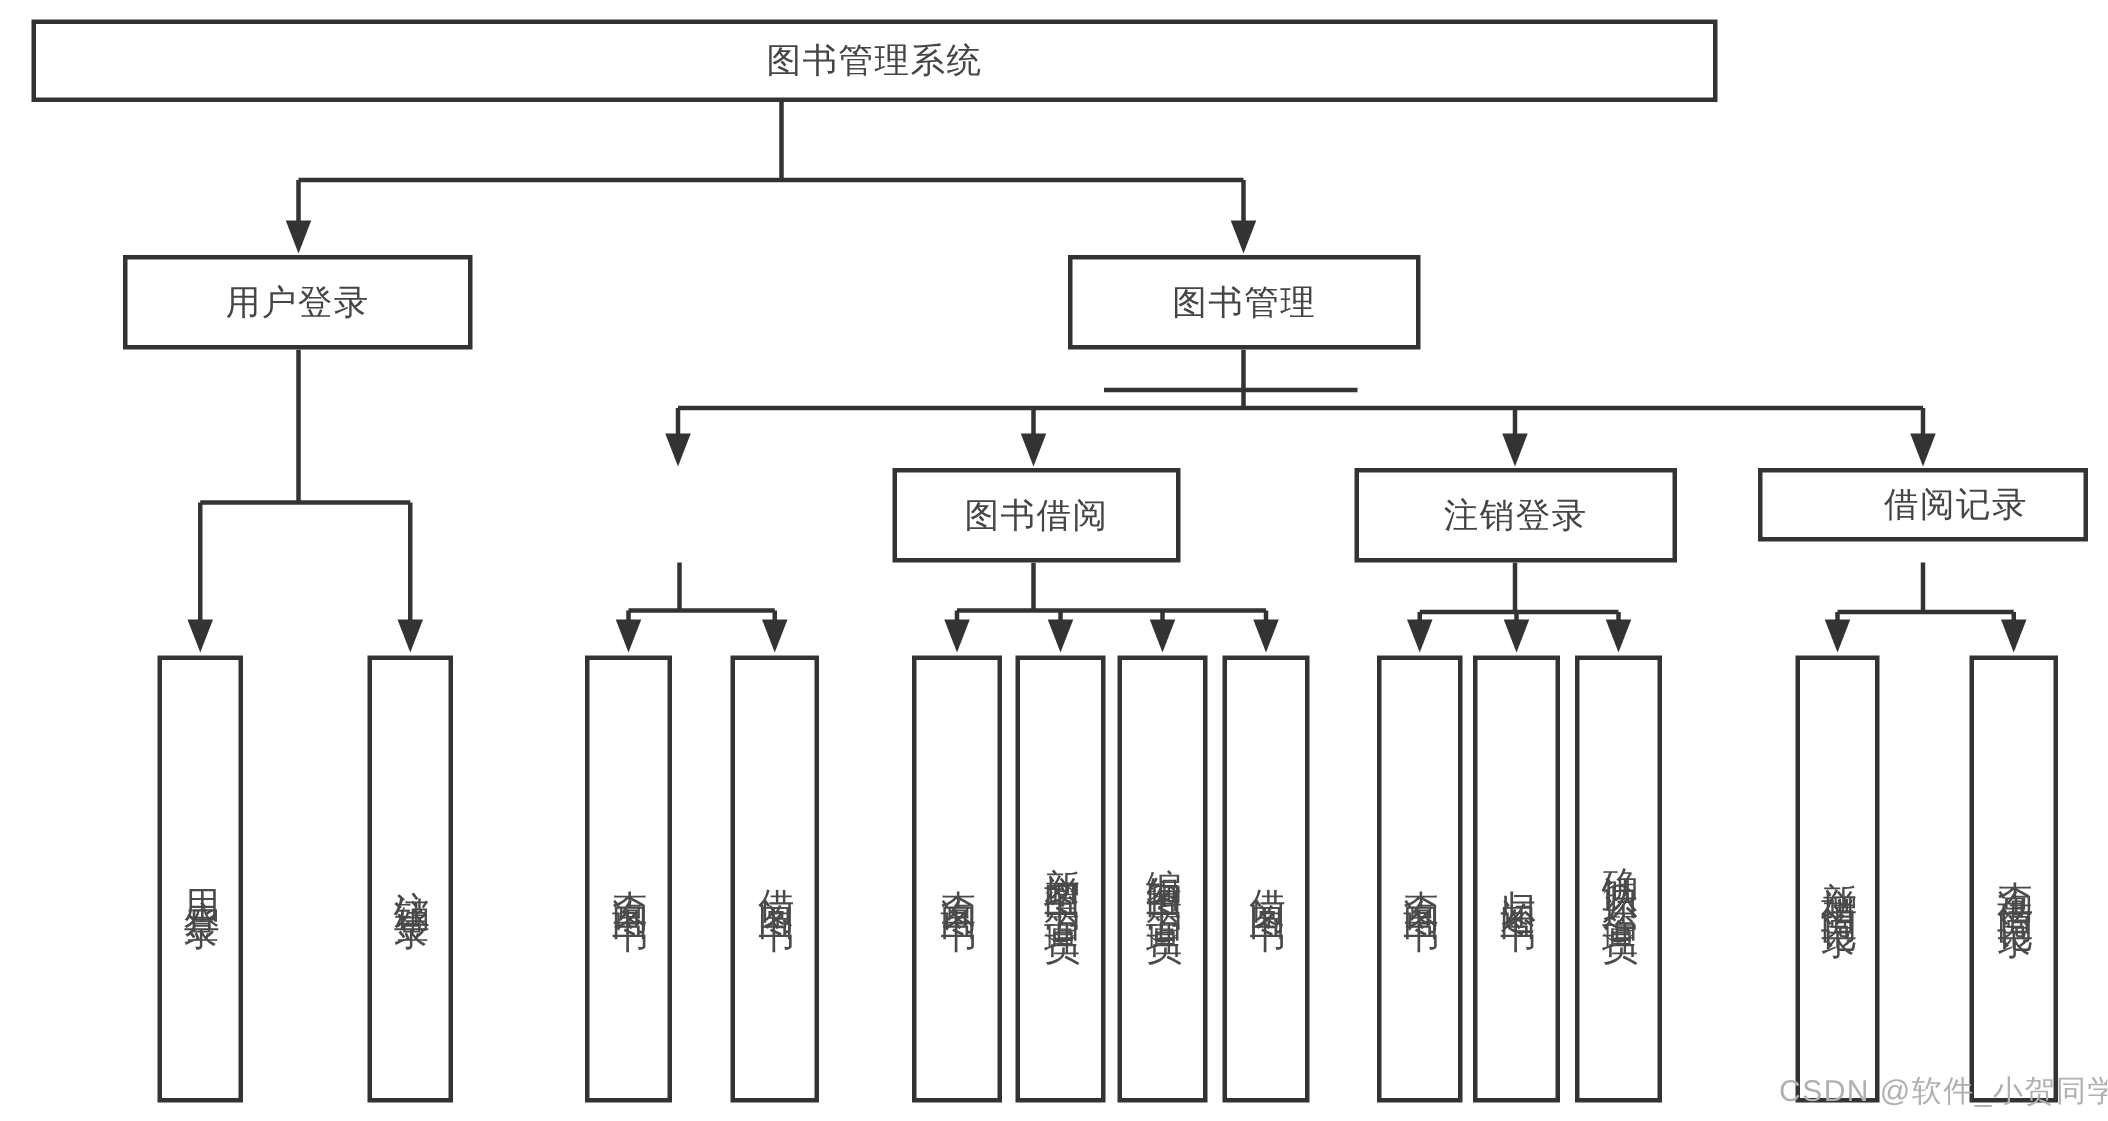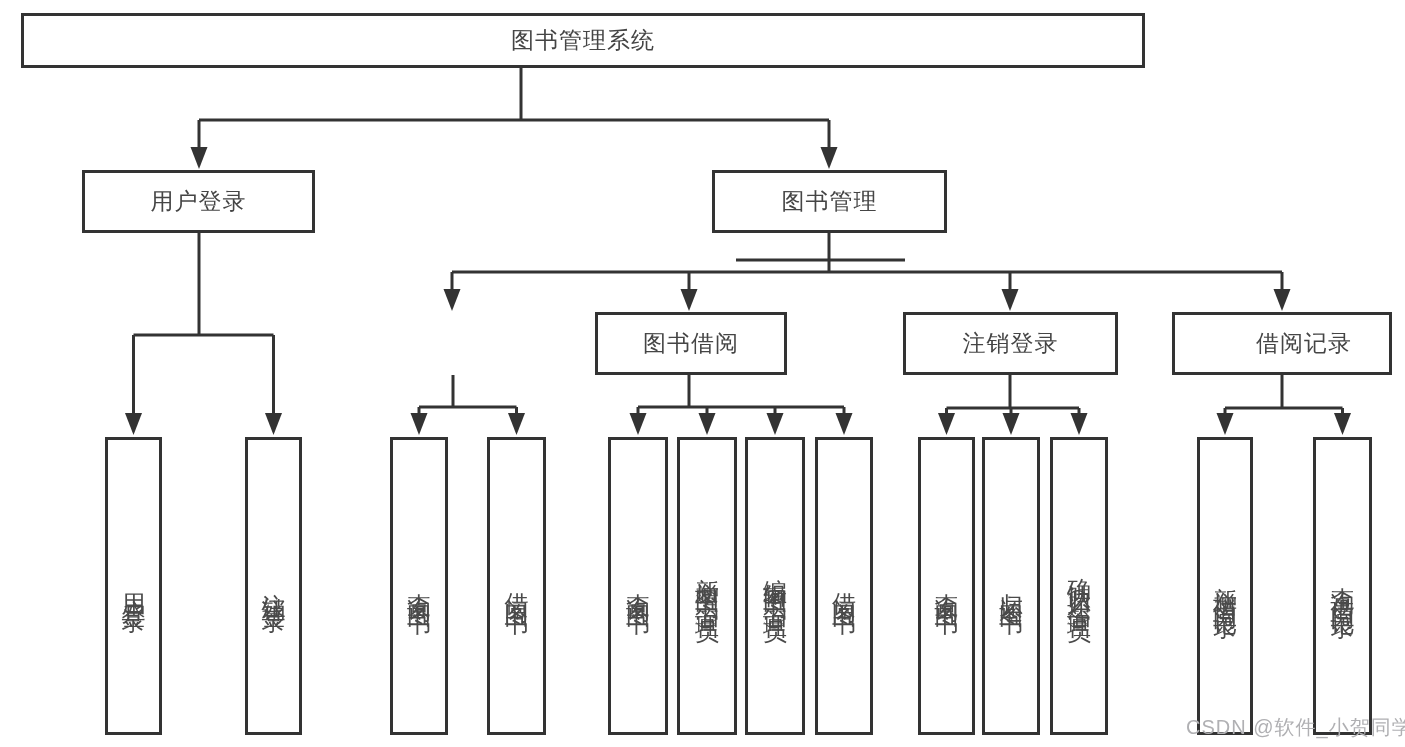--- a/index.html
+++ b/index.html
@@ -93,21 +93,21 @@
   <div class="node hbox" style="left:712px;top:170px;width:235px;height:63px;text-align:center;">
     <span>图书管理</span>
   </div>
 
   <div class="node hbox" style="left:595px;top:312px;width:192px;height:63px;">
     <span>图书借阅</span>
   </div>
   <div class="node hbox" style="left:903px;top:312px;width:215px;height:63px;">
     <span>注销登录</span>
   </div>
-  <div class="node hbox" style="left:1172px;top:312px;width:220px;height:63px;padding-left:44px;">
+  <div class="node hbox" style="left:1172px;top:312px;width:220px;height:49px;padding-left:44px;">
     <span>借阅记录</span>
   </div>
 
   <div class="node vbox" style="left:105px;top:437px;width:57px;height:298px;">
     <span>用户登录</span>
   </div>
   <div class="node vbox" style="left:245px;top:437px;width:57px;height:298px;">
     <span>注销登录</span>
   </div>
 

